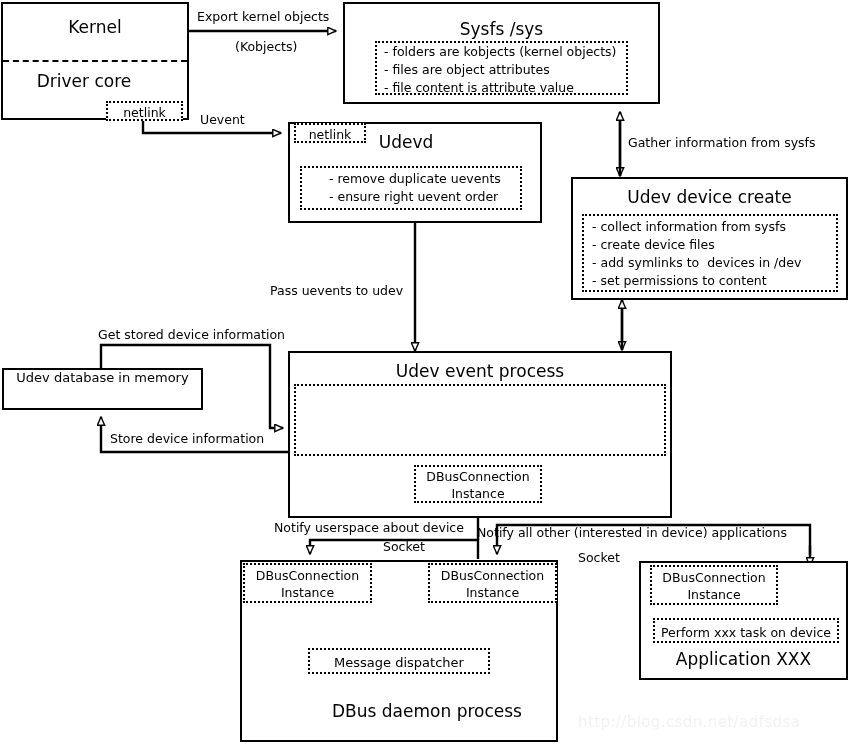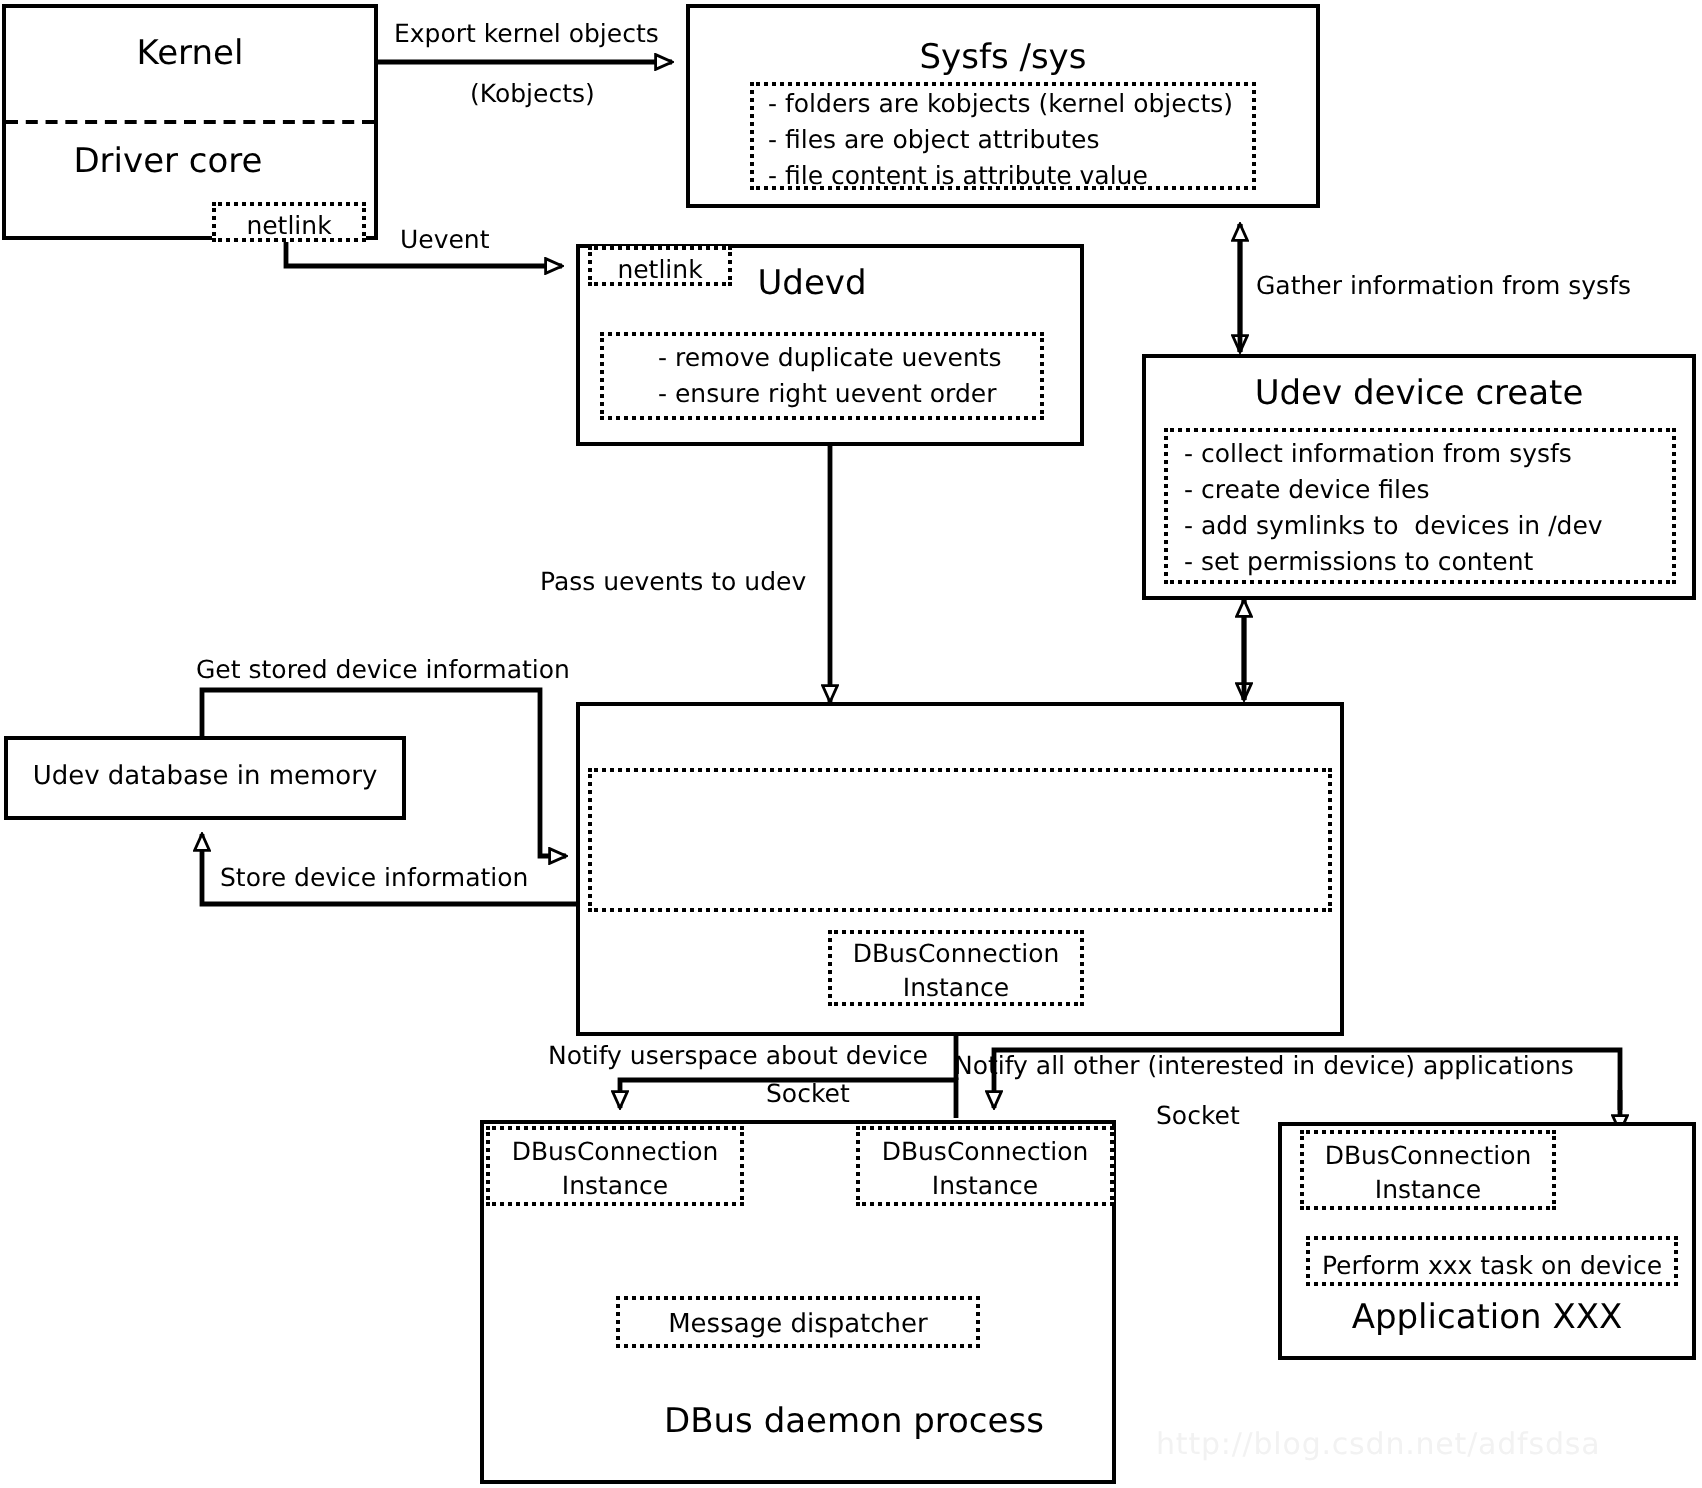--- a/index.html
+++ b/index.html
@@ -148,24 +148,25 @@
   <div class="dbox" style="left:582px; top:214px; width:256px; height:78px;"></div>
   <div class="bullets" style="left:592px; top:218px; width:242px;"><span>- collect information from sysfs</span>
 <span>- create device files</span>
 <span>- add symlinks to  devices in /dev</span>
 <span>- set permissions to content</span></div>
 
   <div class="lbl" style="left:270px; top:283px;">Pass uevents to udev</div>
 
   <div class="lbl" style="left:98px; top:327px;">Get stored device information</div>
   <div class="box" style="left:2px; top:368px; width:201px; height:42px;"></div>
-  <div class="small ctr" style="left:2px; top:380px; width:201px; font-size:13px;">Udev database in memory</div>
+  <div class="small ctr" style="left:2px; top:369px; width:201px; font-size:13px;">Udev database in memory</div>
   <div class="lbl" style="left:110px; top:431px;">Store device information</div>
 
   <div class="box" style="left:288px; top:351px; width:384px; height:167px;"></div>
+  <div class="title" style="left:288px; top:362px; width:384px;">Udev event process</div>
   <div class="dbox" style="left:294px; top:384px; width:372px; height:72px;"></div>
   <div class="dbox" style="left:414px; top:465px; width:128px; height:38px;"></div>
   <div class="small ctr" style="left:414px; top:468px; width:128px; white-space:pre-line;">DBusConnection
 Instance</div>
 
   <div class="lbl" style="left:274px; top:520px;">Notify userspace about device</div>
   <div class="lbl" style="left:383px; top:539px;">Socket</div>
   <div class="lbl" style="left:477px; top:525px;">Notify all other (interested in device) applications</div>
   <div class="lbl" style="left:578px; top:550px;">Socket</div>
 

